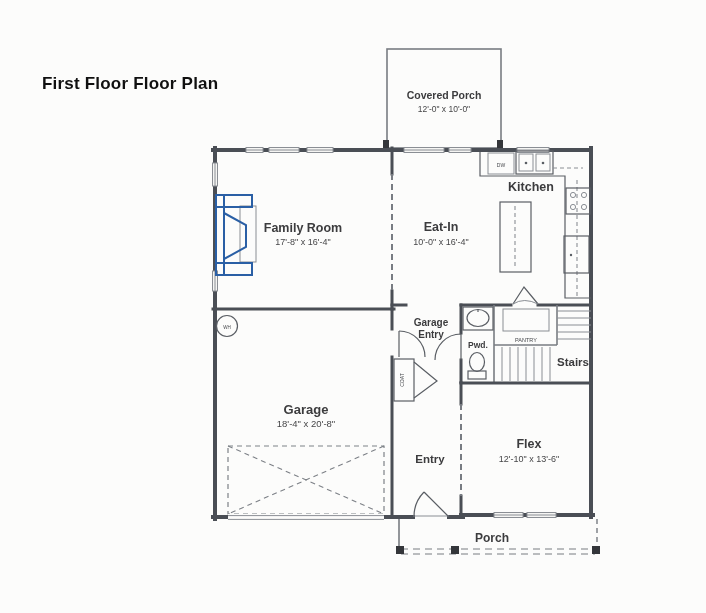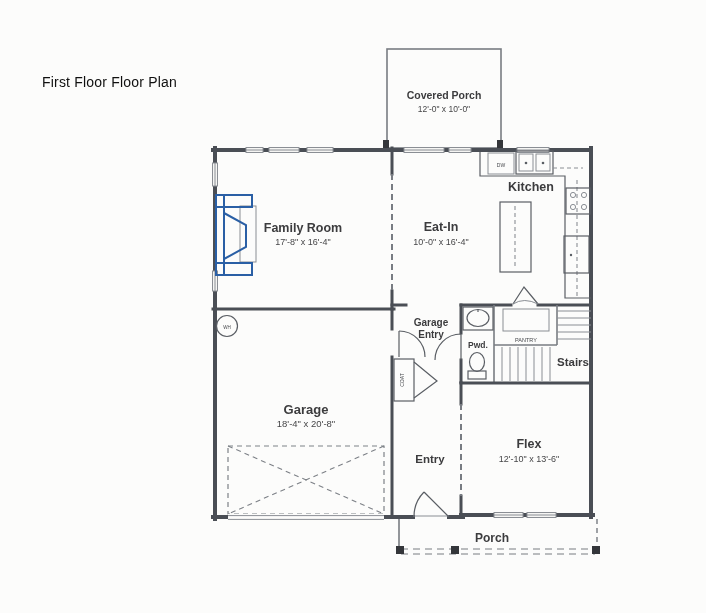--- a/index.html
+++ b/index.html
@@ -5,21 +5,21 @@
   html,body{margin:0;padding:0;}
   body{
     width:706px;height:613px;
     background:#fcfcfb;
     font-family:"Liberation Sans", sans-serif;
     position:relative;
     overflow:hidden;
   }
   .page-title{
     position:absolute;left:42px;top:74px;
-    font-size:14px;font-weight:normal;color:#101010;
+    font-size:17px;font-weight:bold;color:#101010;
     letter-spacing:.2px;
   }
   svg{position:absolute;left:0;top:0;}
   .wall-ext{stroke:#4a4e55;stroke-width:4;fill:none;stroke-linecap:square;}
   .wall-int{stroke:#4a4e55;stroke-width:3;fill:none;stroke-linecap:square;}
   .wall-thin{stroke:#787c82;stroke-width:1.6;fill:none;}
   .wall-dash{stroke:#787c82;stroke-width:2;fill:none;stroke-dasharray:6 4;}
   .fix{stroke:#5a5e64;stroke-width:1.2;fill:none;}
   .fix-lt{stroke:#8a8e94;stroke-width:1;fill:none;}
   .dashline{stroke:#8a8e94;stroke-width:1.1;fill:none;stroke-dasharray:4 3;}

